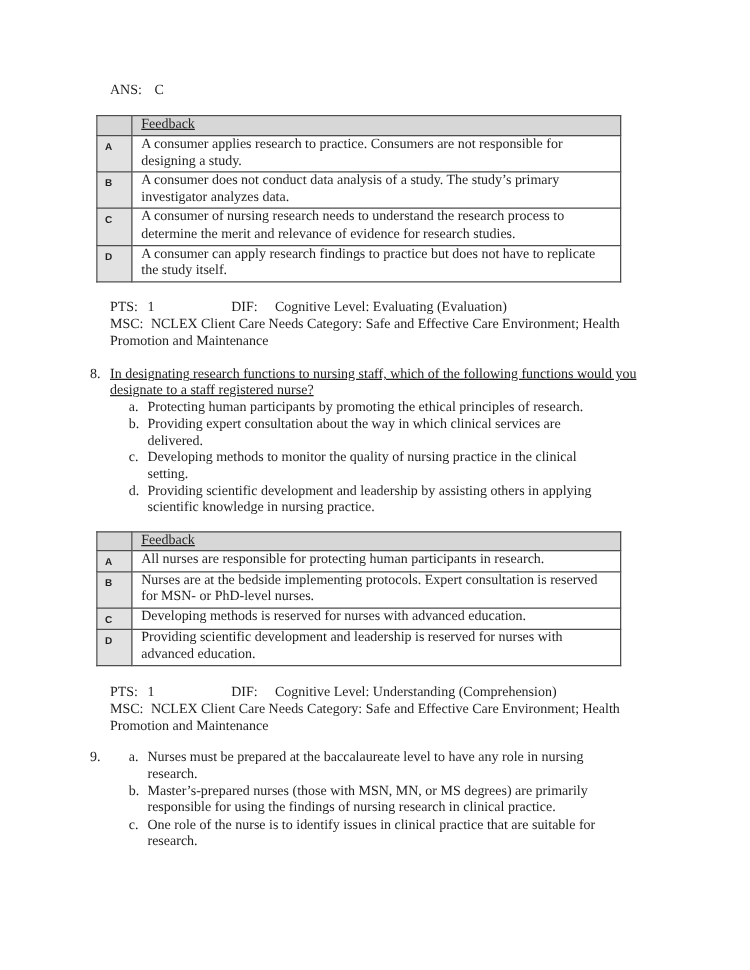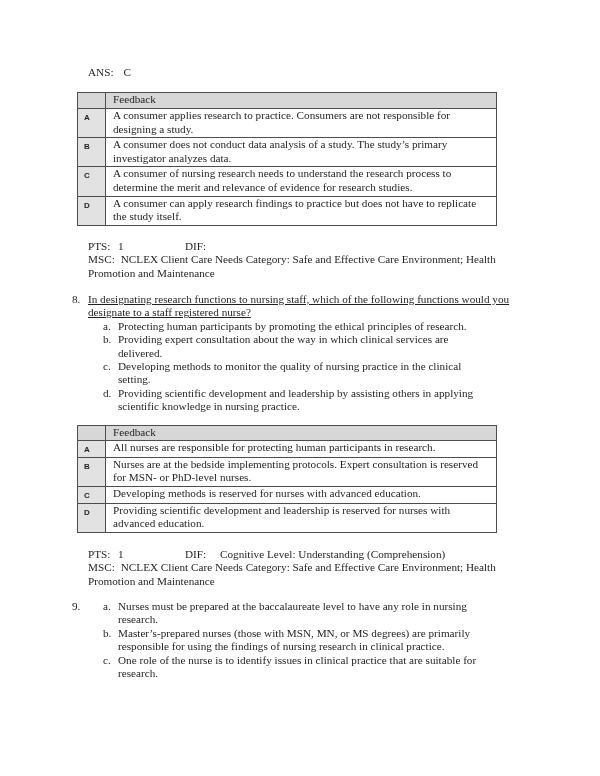--- a/index.html
+++ b/index.html
@@ -23,21 +23,21 @@
   }
   .feedback-table td {
     border:1px solid #4d4d4d; vertical-align:top; line-height:13.6px;
   }
   .letter-cell {
     width:28px; background:#e2e2e2;
     font-family:"Liberation Sans", sans-serif;
     font-weight:bold; font-size:8px; line-height:10px;
     padding:2px 0 0 6px;
   }
-  .hdr { background:#d7d7d7; }
+  .hdr { background:#d7d7d7;text-decoration:underline; }
   .content-cell { padding:0 9px 1px 7px; }
   
   .meta-block { margin:14px 0 0 16px; width:432px; }
   .pts-row { display:flex; }
   .pts-label { width:30px; flex:none; }
   .pts-value { width:67px; flex:none; }
   .dif-label { width:35px; flex:none; }
   .dif-value { flex:1; }
   .msc-label { margin-right:6px; }
   
@@ -85,20 +85,21 @@
       <td class="content-cell">A consumer can apply research findings to practice but does not have to replicate the study itself.</td>
     </tr>
   </tbody>
     </table>
 
   <div class="meta-block">
     <div class="pts-row">
       <span class="pts-label">PTS:</span>
       <span class="pts-value">1</span>
       <span class="dif-label">DIF:</span>
+      <span class="dif-value">Cognitive Level: Evaluating (Evaluation)</span>
     </div>
     <div class="msc-row">
       <span class="msc-label">MSC:</span><span>NCLEX Client Care Needs Category: Safe and Effective Care Environment; Health Promotion and Maintenance</span>
     </div>
   </div>
 
   <div class="question q8">
     <span class="q-num">8.</span>
     <div class="q-body">
       <div class="q-text">In designating research functions to nursing staff, which of the following functions would you designate to a staff registered nurse?</div>

